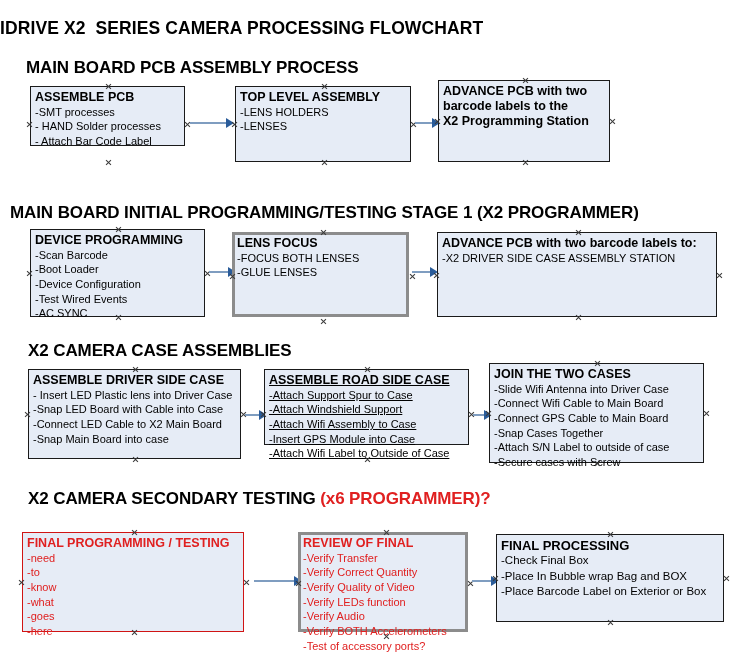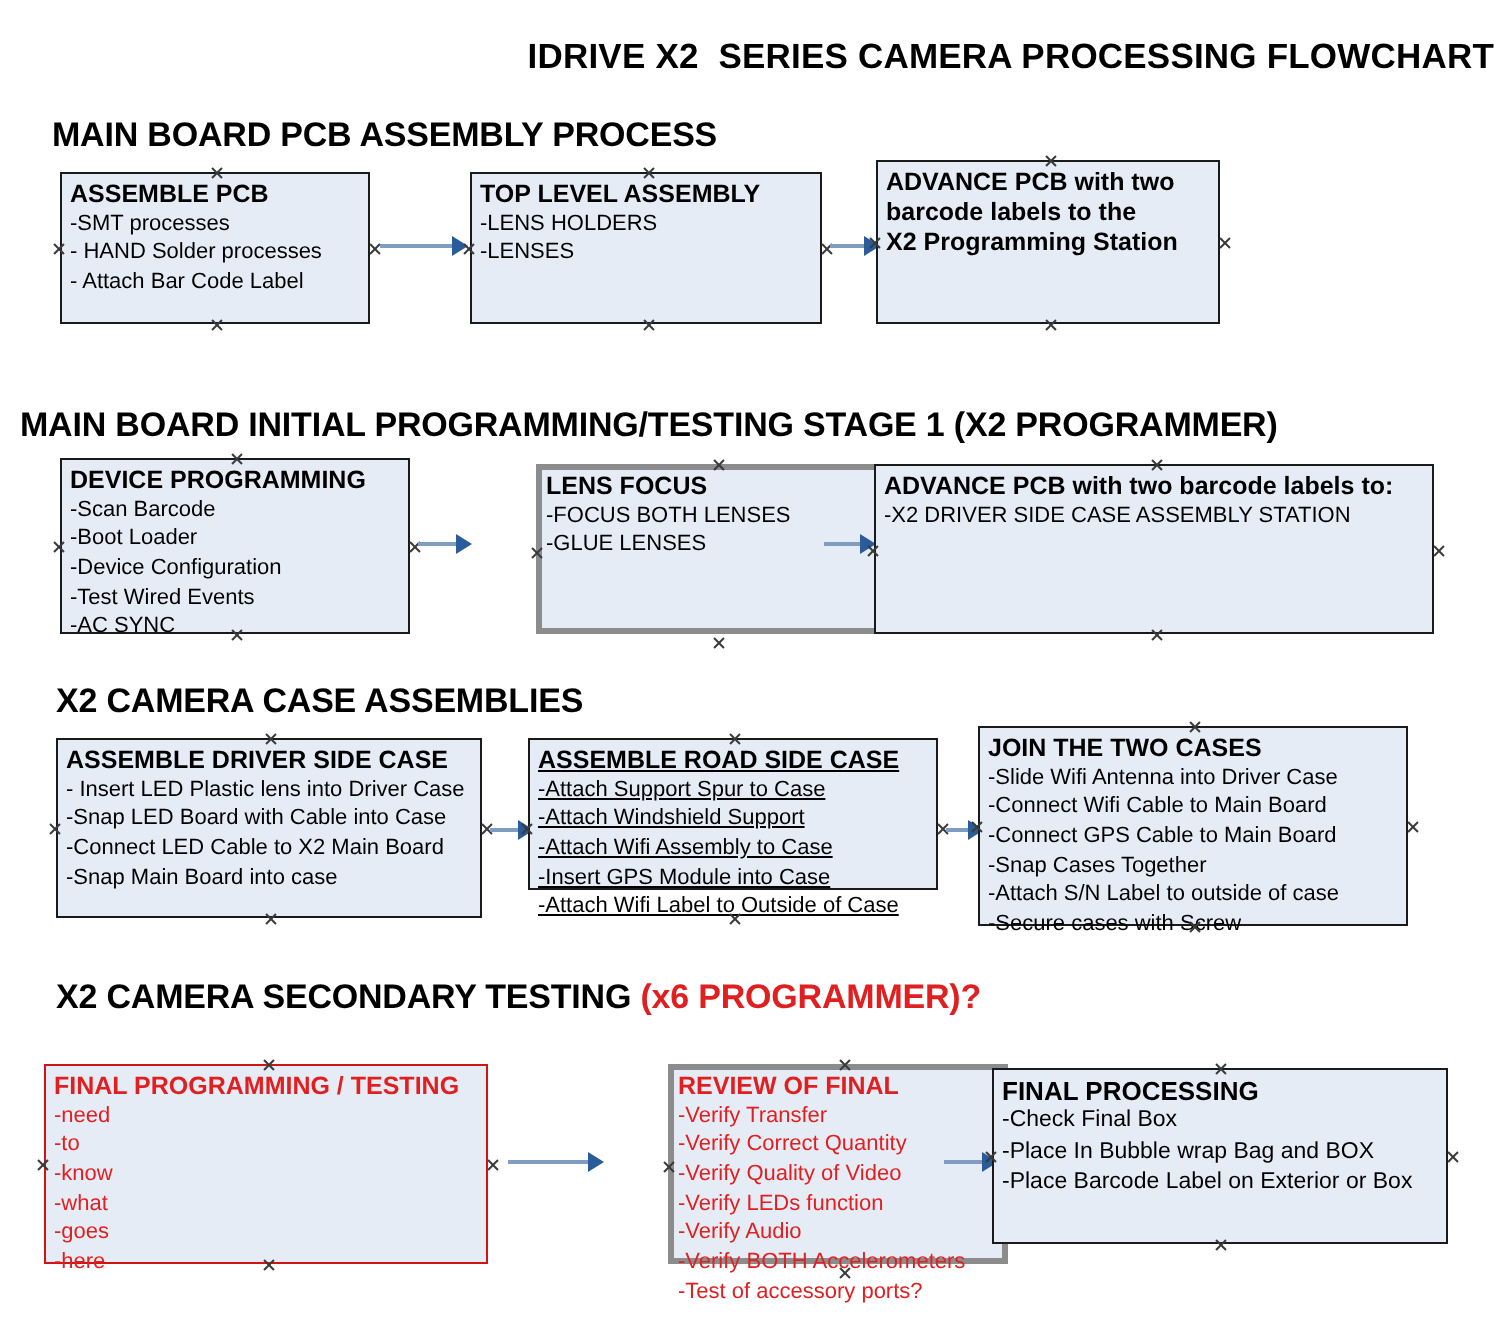--- a/index.html
+++ b/index.html
@@ -17,21 +17,21 @@
     width: 747px;
     height: 662px;
     overflow: hidden;
     background: #ffffff;
   }
   .doc-title {
     position: absolute;
     left: 0;
     top: 18px;
     width: 747px;
-    text-align: right;
+    text-align: left;
     font-size: 17.5px;
     font-weight: bold;
     letter-spacing: 0.1px;
     white-space: pre;
   }
   .section-head {
     position: absolute;
     font-size: 17px;
     font-weight: bold;
     white-space: nowrap;
@@ -46,21 +46,20 @@
     position: absolute;
     box-sizing: border-box;
     background: #e6ecf6;
     border: 1px solid #1a1a1a;
     padding: 3px 4px 2px 4px;
     overflow: visible;
   }
   .node.selected {
     border: 3px solid #8c8c8c;
     padding: 1px 2px 0 2px;
-    margin-left: 36px;
   }
   .node.redbox {
     border: 1px solid #d01414;
   }
   .node .title {
     font-size: 12.5px;
     font-weight: bold;
     line-height: 1.18;
     white-space: nowrap;
   }
@@ -118,21 +117,21 @@
 <body>
 
 <div id="canvas">
 
   <div class="doc-title">IDRIVE X2  SERIES CAMERA PROCESSING FLOWCHART</div>
 
   <div class="section-head" style="left:26px; top:58px;">
     <span>MAIN BOARD PCB ASSEMBLY PROCESS</span>
   </div>
 
-  <div class="node" style="left:30px; top:86px; width:155px; height:76px;">
+  <div class="node" style="left:30px; top:86px; width:155px; height:60px;">
     <div class="title">ASSEMBLE PCB</div>
     <div class="line">-SMT processes</div>
     <div class="line">- HAND Solder processes</div>
     <div class="line">- Attach Bar Code Label</div>
     <div class="handle" style="left:74px;  top:-4px;"></div>
     <div class="handle" style="left:74px;  top:72px;"></div>
     <div class="handle" style="left:-5px;  top:34px;"></div>
     <div class="handle" style="left:153px; top:34px;"></div>
   </div>
 

